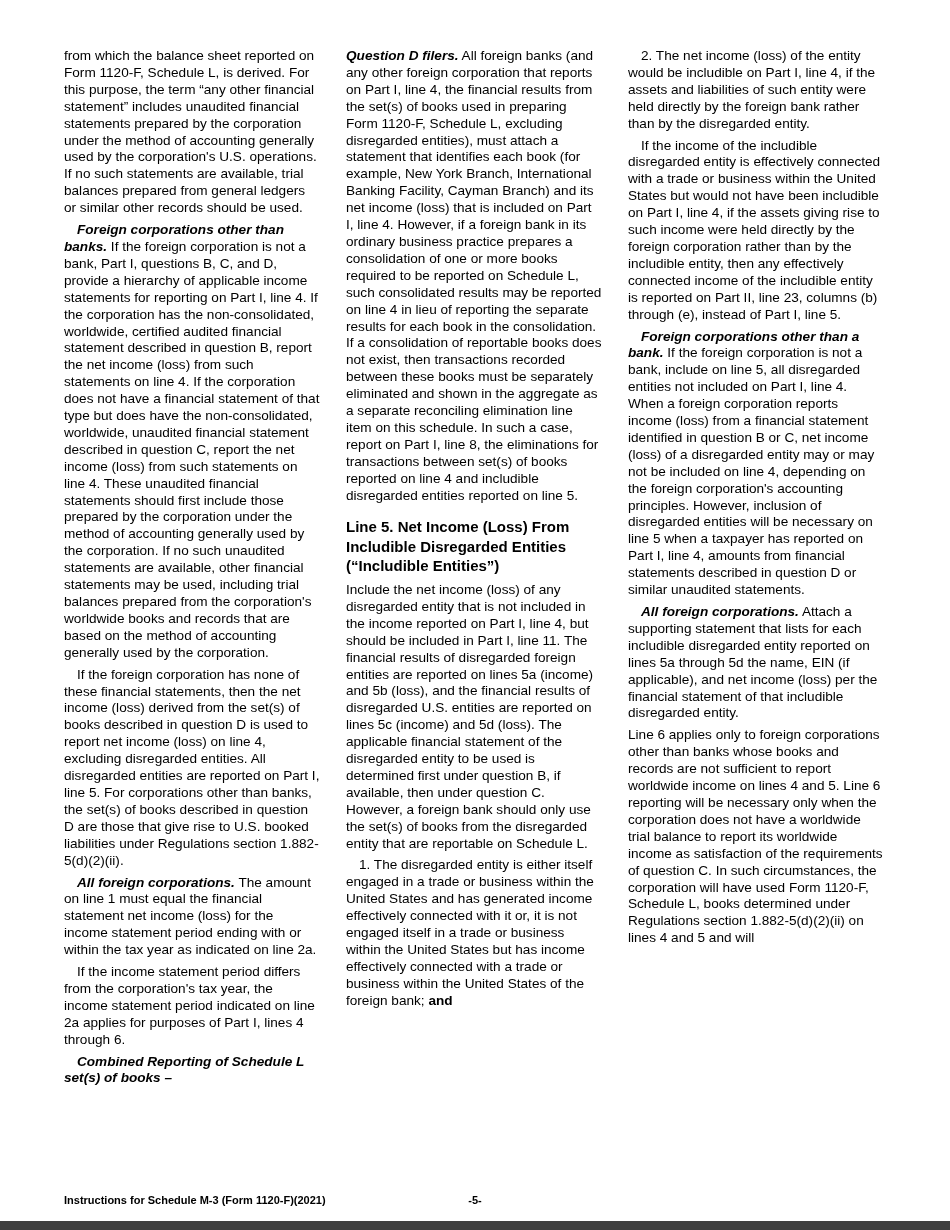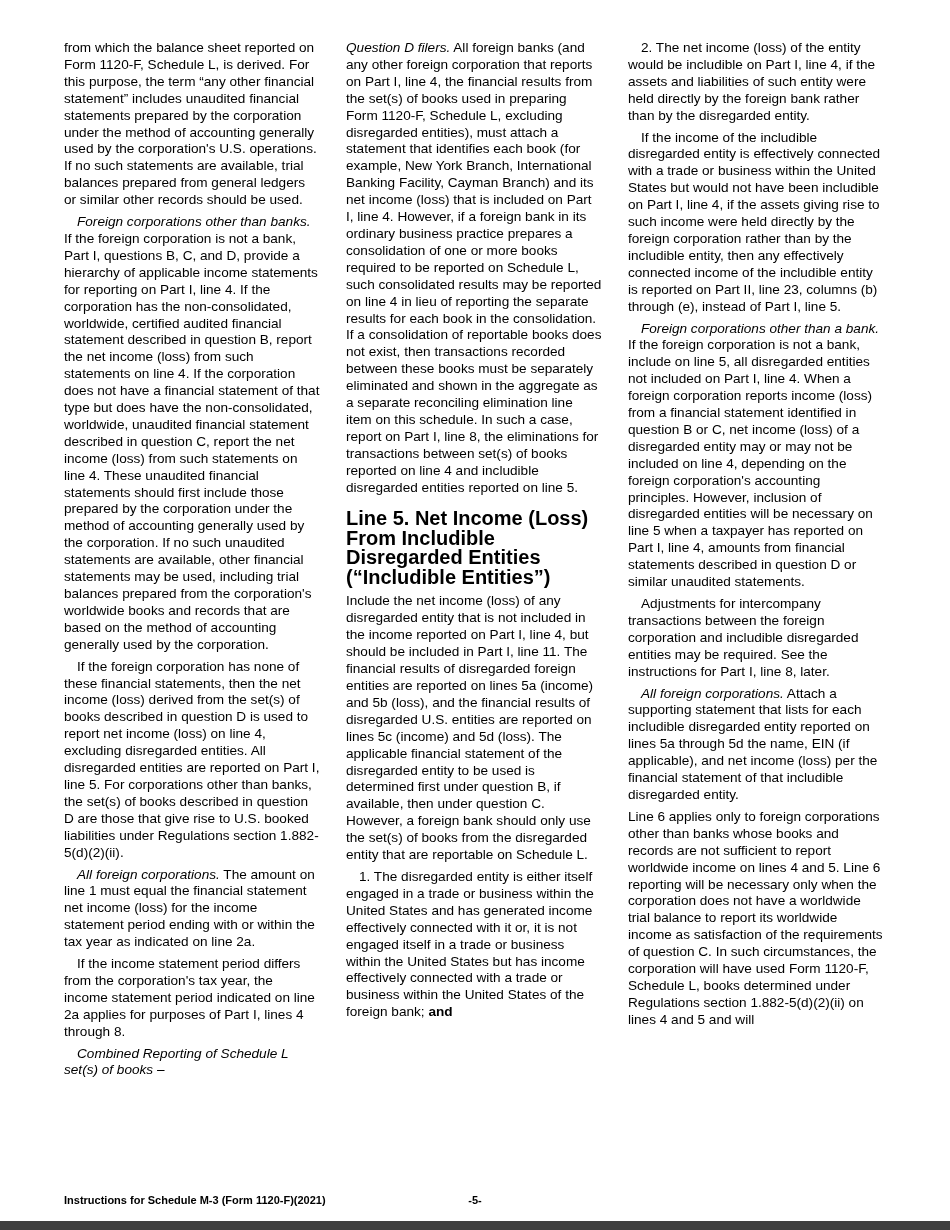--- a/index.html
+++ b/index.html
@@ -6,36 +6,36 @@
   html, body { margin: 0; padding: 0; }
   body {
     width: 950px;
     height: 1230px;
     background: #ffffff;
     color: #000000;
     font-family: "Liberation Sans", "DejaVu Sans", sans-serif;
     position: relative;
     overflow: hidden;
   }
-  .page { position: absolute; inset: 0; padding: 40px 64px 16px 64px; }
+  .page { position: absolute; inset: 0; padding: 40px 64px 16px 64px; margin-top: 8px; }
   .cols { display: flex; gap: 26px; }
   .col { width: 256px; flex: 0 0 256px; }
   .para {
     font-size: 13.6px;
     line-height: 16.9px;
     margin: 0 0 5px 0;
     text-align: left;
   }
   .indent { text-indent: 13px; }
-  .lead { font-weight: normal; font-style: italic; }
+  .lead { font-weight: bold; font-style: italic; }
   .lead:empty { display: none; }
   .bend { font-weight: bold; text-align: center; }
   .bend:empty { display: none; }
   .h2 {
-    font-size: 20px;
+    font-size: 15px;
     line-height: 19.5px;
     font-weight: bold;
     margin: 13px 0 6px 0;
   }
   .footer {
     position: absolute;
     left: 64px;
     right: 64px;
     bottom: 22px;
     font-size: 11px;
@@ -61,36 +61,35 @@
 <body>
 
 <div class="page">
   <div class="cols">
 
     <div class="col">
       <p class="para"><span>from which the balance sheet reported on Form 1120-F, Schedule L, is derived. For this purpose, the term “any other financial statement” includes unaudited financial statements prepared by the corporation under the method of accounting generally used by the corporation's U.S. operations. If no such statements are available, trial balances prepared from general ledgers or similar other records should be used.</span></p>
       <p class="para indent"><span class="lead">Foreign corporations other than banks.</span> <span>If the foreign corporation is not a bank, Part I, questions B, C, and D, provide a hierarchy of applicable income statements for reporting on Part I, line 4. If the corporation has the non-consolidated, worldwide, certified audited financial statement described in question B, report the net income (loss) from such statements on line 4. If the corporation does not have a financial statement of that type but does have the non-consolidated, worldwide, unaudited financial statement described in question C, report the net income (loss) from such statements on line 4. These unaudited financial statements should first include those prepared by the corporation under the method of accounting generally used by the corporation. If no such unaudited statements are available, other financial statements may be used, including trial balances prepared from the corporation's worldwide books and records that are based on the method of accounting generally used by the corporation.</span></p>
       <p class="para indent"><span>If the foreign corporation has none of these financial statements, then the net income (loss) derived from the set(s) of books described in question D is used to report net income (loss) on line 4, excluding disregarded entities. All disregarded entities are reported on Part I, line 5. For corporations other than banks, the set(s) of books described in question D are those that give rise to U.S. booked liabilities under Regulations section 1.882-5(d)(2)(ii).</span></p>
       <p class="para indent"><span class="lead">All foreign corporations.</span> <span>The amount on line 1 must equal the financial statement net income (loss) for the income statement period ending with or within the tax year as indicated on line 2a.</span></p>
-      <p class="para indent"><span>If the income statement period differs from the corporation's tax year, the income statement period indicated on line 2a applies for purposes of Part I, lines 4 through 8.</span></p>
+      <p class="para indent"><span>If the income statement period differs from the corporation's tax year, the income statement period indicated on line 2a applies for purposes of Part I, lines 4 through 6.</span></p>
       <p class="para indent"><span class="lead">Combined Reporting of Schedule L set(s) of books –</span><span></span></p>
     </div>
 
     <div class="col">
       <p class="para"><span class="lead">Question D filers.</span> <span>All foreign banks (and any other foreign corporation that reports on Part I, line 4, the financial results from the set(s) of books used in preparing Form 1120-F, Schedule L, excluding disregarded entities), must attach a statement that identifies each book (for example, New York Branch, International Banking Facility, Cayman Branch) and its net income (loss) that is included on Part I, line 4. However, if a foreign bank in its ordinary business practice prepares a consolidation of one or more books required to be reported on Schedule L, such consolidated results may be reported on line 4 in lieu of reporting the separate results for each book in the consolidation. If a consolidation of reportable books does not exist, then transactions recorded between these books must be separately eliminated and shown in the aggregate as a separate reconciling elimination line item on this schedule. In such a case, report on Part I, line 8, the eliminations for transactions between set(s) of books reported on line 4 and includible disregarded entities reported on line 5.</span></p>
       <h2 class="h2">Line 5. Net Income (Loss) From Includible Disregarded Entities (“Includible Entities”)</h2>
       <p class="para"><span>Include the net income (loss) of any disregarded entity that is not included in the income reported on Part I, line 4, but should be included in Part I, line 11. The financial results of disregarded foreign entities are reported on lines 5a (income) and 5b (loss), and the financial results of disregarded U.S. entities are reported on lines 5c (income) and 5d (loss). The applicable financial statement of the disregarded entity to be used is determined first under question B, if available, then under question C. However, a foreign bank should only use the set(s) of books from the disregarded entity that are reportable on Schedule L.</span></p>
       <p class="para indent"><span>1.  The disregarded entity is either itself engaged in a trade or business within the United States and has generated income effectively connected with it or, it is not engaged itself in a trade or business within the United States but has income effectively connected with a trade or business within the United States of the foreign bank; </span><b class="bend">and</b></p>
     </div>
 
     <div class="col">
       <p class="para indent"><span>2.  The net income (loss) of the entity would be includible on Part I, line 4, if the assets and liabilities of such entity were held directly by the foreign bank rather than by the disregarded entity.</span></p>
       <p class="para indent"><span>If the income of the includible disregarded entity is effectively connected with a trade or business within the United States but would not have been includible on Part I, line 4, if the assets giving rise to such income were held directly by the foreign corporation rather than by the includible entity, then any effectively connected income of the includible entity is reported on Part II, line 23, columns (b) through (e), instead of Part I, line 5.</span></p>
       <p class="para indent"><span class="lead">Foreign corporations other than a bank.</span> <span>If the foreign corporation is not a bank, include on line 5, all disregarded entities not included on Part I, line 4. When a foreign corporation reports income (loss) from a financial statement identified in question B or C, net income (loss) of a disregarded entity may or may not be included on line 4, depending on the foreign corporation's accounting principles. However, inclusion of disregarded entities will be necessary on line 5 when a taxpayer has reported on Part I, line 4, amounts from financial statements described in question D or similar unaudited statements.</span></p>
-      <p class="para indent"><span>Adjustments for intercompany transactions between the foreign corporation and includible disregarded entities may be required. See the instructions for Part I, line 8, later.</span></p>
       <p class="para indent"><span class="lead">All foreign corporations.</span> <span>Attach a supporting statement that lists for each includible disregarded entity reported on lines 5a through 5d the name, EIN (if applicable), and net income (loss) per the financial statement of that includible disregarded entity.</span></p>
       <p class="para"><span>Line 6 applies only to foreign corporations other than banks whose books and records are not sufficient to report worldwide income on lines 4 and 5. Line 6 reporting will be necessary only when the corporation does not have a worldwide trial balance to report its worldwide income as satisfaction of the requirements of question C. In such circumstances, the corporation will have used Form 1120-F, Schedule L, books determined under Regulations section 1.882-5(d)(2)(ii) on lines 4 and 5 and will</span></p>
     </div>
 
   </div>
 
   <div class="footer">
     <span>Instructions for Schedule M-3 (Form 1120-F)(2021)</span>
     <span class="pagenum">-5-</span>
   </div>

